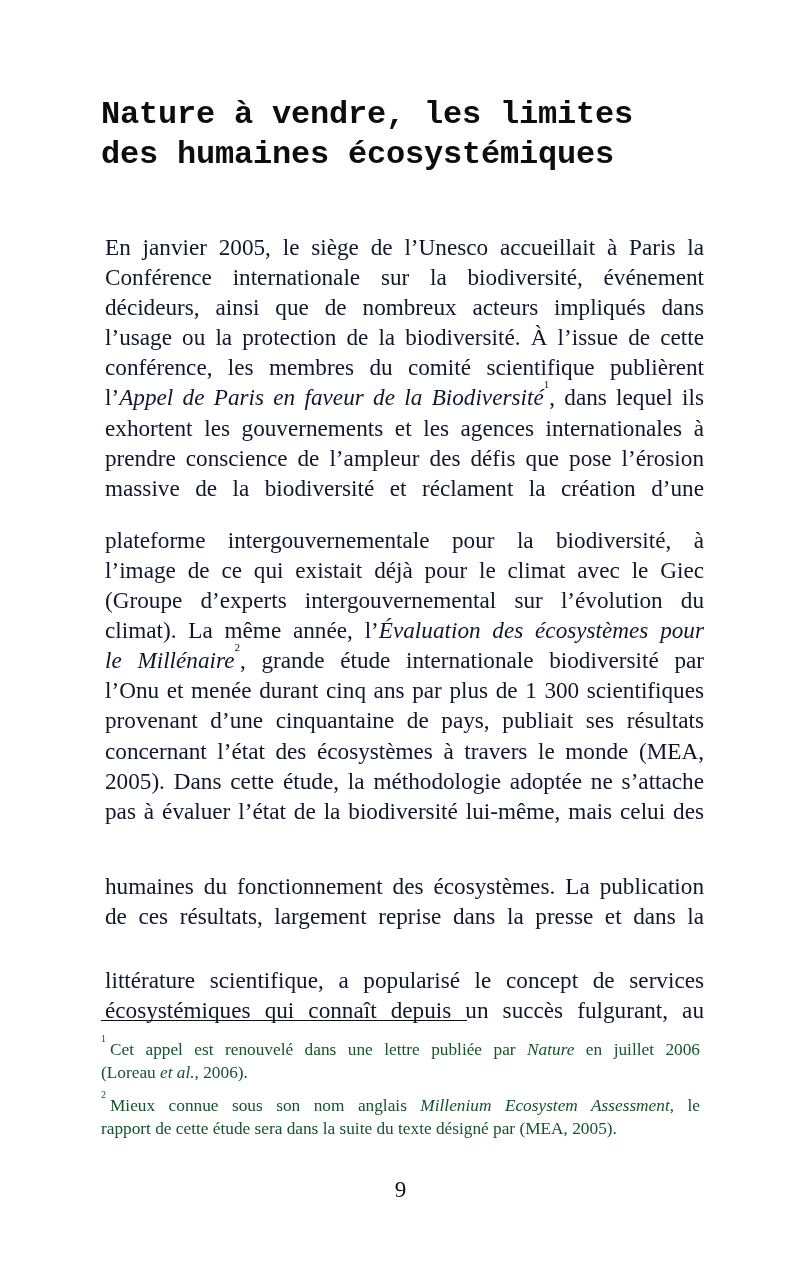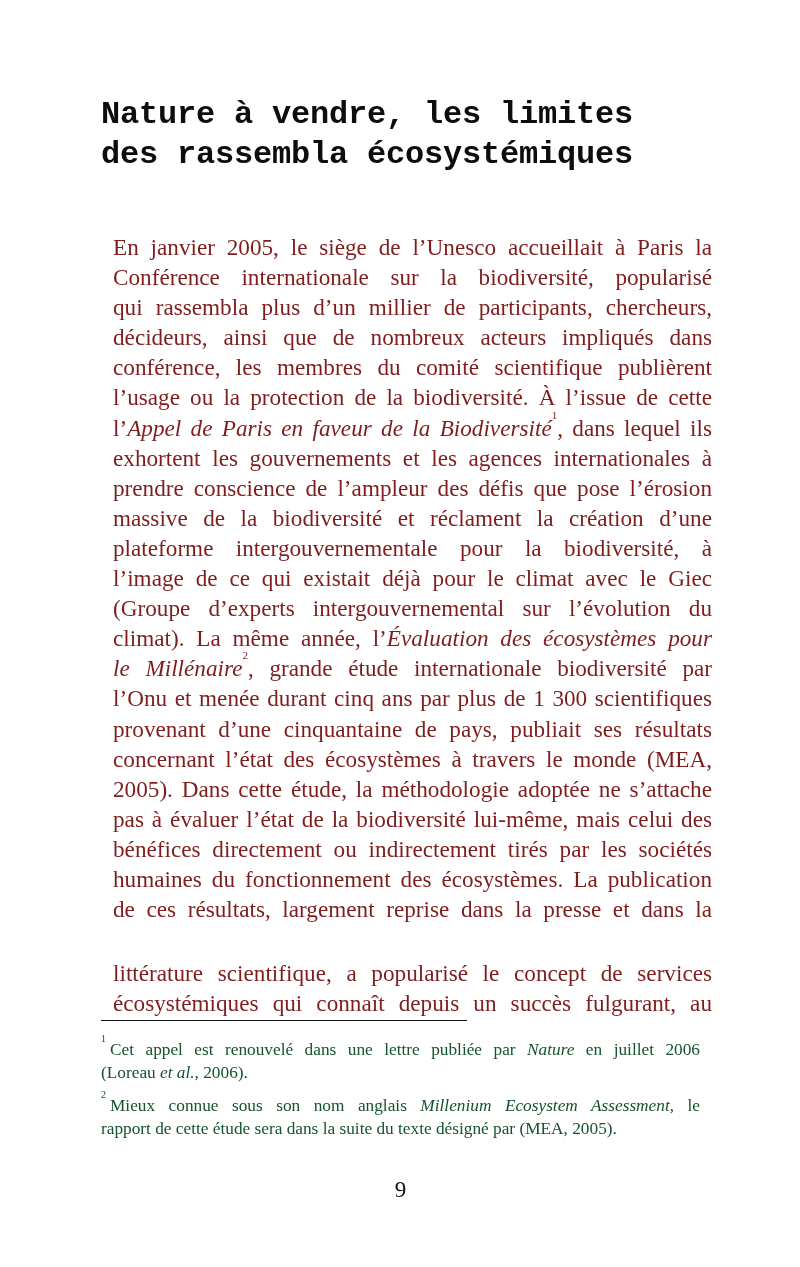--- a/index.html
+++ b/index.html
@@ -29,30 +29,30 @@
       font-family: Liberation Mono, monospace;
       font-weight: bold;
       font-size: 32px;
       line-height: 40px;
       color: #0d0d0d;
       letter-spacing: -0.2px;
     }
     .chapter-title span { display: block; }
     .body-text {
       position: absolute;
-      left: 12px;
+      left: 4px;
       top: 232px;
       width: 599px;
       margin: 0;
       font-family: "Liberation Serif", serif;
       font-size: 23.2px;
       line-height: 30.1px;
       text-align: justify;
       text-align-last: justify;
-      color: #7f1d1d;
+      color: #0f172a;
     }
     .body-text .line {
       display: block;
       white-space: nowrap;
       text-align: justify;
       text-align-last: justify;
       height: 30.1px;
     }
     .it { font-style: italic; text-align: center; }
     sup.fn {
@@ -108,46 +108,44 @@
       line-height: 28px;
       color: #111111;
     }
   </style>
 </head>
 <body>
 
 <div class="page">
   <h1 class="chapter-title">
     <span>Nature à vendre, les limites</span>
-    <span>des rassembla écosystémiques</span>
+    <span>des humaines écosystémiques</span>
   </h1>
 
   <div class="body-text" id="body-text">
       <span class="line" style="display: block; word-spacing: 6.00938px;"><span>En janvier 2005, le siège de l’Unesco accueillait à Paris la</span></span>
-      <span class="line" style="display: block; word-spacing: 14.9812px;"><span>Conférence internationale sur la biodiversité, popularisé</span></span>
-      <span class="line" style="display: block; word-spacing: 7.29018px;"><span>qui rassembla plus d’un millier de participants, chercheurs,</span></span>
+      <span class="line" style="display: block; word-spacing: 14.9812px;"><span>Conférence internationale sur la biodiversité, événement</span></span>
       <span class="line" style="display: block; word-spacing: 10.1406px;"><span>décideurs, ainsi que de nombreux acteurs impliqués dans</span></span>
+      <span class="line" style="display: block; word-spacing: 4.33125px;"><span>l’usage ou la protection de la biodiversité. À l’issue de cette</span></span>
       <span class="line" style="display: block; word-spacing: 9.58594px;"><span>conférence, les membres du comité scientifique publièrent</span></span>
-      <span class="line" style="display: block; word-spacing: 4.33125px;"><span>l’usage ou la protection de la biodiversité. À l’issue de cette</span></span>
       <span class="line" style="display: block; word-spacing: 3.51719px;"><span>l’</span><span class="it">Appel de Paris en faveur de la Biodiversité</span><sup class="fn">1</sup><span>, dans lequel ils</span></span>
       <span class="line" style="display: block; word-spacing: 5.82366px;"><span>exhortent les gouvernements et les agences internationales à</span></span>
       <span class="line" style="display: block; word-spacing: 4.21094px;"><span>prendre conscience de l’ampleur des défis que pose l’érosion</span></span>
       <span class="line" style="display: block; word-spacing: 9.68555px;"><span>massive de la biodiversité et réclament la création d’une</span></span>
-      <span class="line" style="display: block; word-spacing: 16.6094px;"><span>plateforme intergouvernementale pour la biodiversité, à</span></span>
+      <span class="line" style="display: block; word-spacing: 16.6094px; margin-top: 22px;"><span>plateforme intergouvernementale pour la biodiversité, à</span></span>
       <span class="line" style="display: block; word-spacing: 6.05114px;"><span>l’image de ce qui existait déjà pour le climat avec le Giec</span></span>
       <span class="line" style="display: block; word-spacing: 12.35px;"><span>(Groupe d’experts intergouvernemental sur l’évolution du</span></span>
       <span class="line" style="display: block; word-spacing: 6.00446px;"><span>climat). La même année, l’</span><span class="it">Évaluation des écosystèmes pour</span></span>
       <span class="line" style="display: block; word-spacing: 7.3099px;"><span class="it">le Millénaire</span><sup class="fn">2</sup><span>, grande étude internationale biodiversité par</span></span>
       <span class="line" style="display: block; word-spacing: 1.82812px;"><span>l’Onu et menée durant cinq ans par plus de 1 300 scientifiques</span></span>
       <span class="line" style="display: block; word-spacing: 6.82812px;"><span>provenant d’une cinquantaine de pays, publiait ses résultats</span></span>
       <span class="line" style="display: block; word-spacing: 4.77539px;"><span>concernant l’état des écosystèmes à travers le monde (MEA,</span></span>
       <span class="line" style="display: block; word-spacing: 3.08594px;"><span>2005). Dans cette étude, la méthodologie adoptée ne s’attache</span></span>
       <span class="line" style="display: block; word-spacing: 2.14531px;"><span>pas à évaluer l’état de la biodiversité lui-même, mais celui des</span></span>
-      <span class="line" style="display: block; word-spacing: 6.01116px;"><span>bénéfices directement ou indirectement tirés par les sociétés</span></span>
-      <span class="line" style="display: block; word-spacing: 4.20833px;"><span>humaines du fonctionnement des écosystèmes. La publication</span></span>
+      <span class="line" style="display: block; word-spacing: 4.20833px; margin-top: 45px;"><span>humaines du fonctionnement des écosystèmes. La publication</span></span>
       <span class="line" style="display: block; word-spacing: 5.79375px;"><span>de ces résultats, largement reprise dans la presse et dans la</span></span>
       <span class="line" style="display: block; word-spacing: 8.86384px; margin-top: 34px;"><span>littérature scientifique, a popularisé le concept de services</span></span>
       <span class="line" style="display: block; word-spacing: 8.29688px;"><span>écosystémiques qui connaît depuis un succès fulgurant, au</span></span>
     </div>
 
   <div class="rule"></div>
 
   <div class="footnotes" id="footnotes">
       <div class="footnote">
         <span class="line just" style="display: block; word-spacing: 7.14714px;"><sup class="fn">1</sup><span>Cet appel est renouvelé dans une lettre publiée par </span><span class="it">Nature</span><span> en juillet 2006</span></span>

